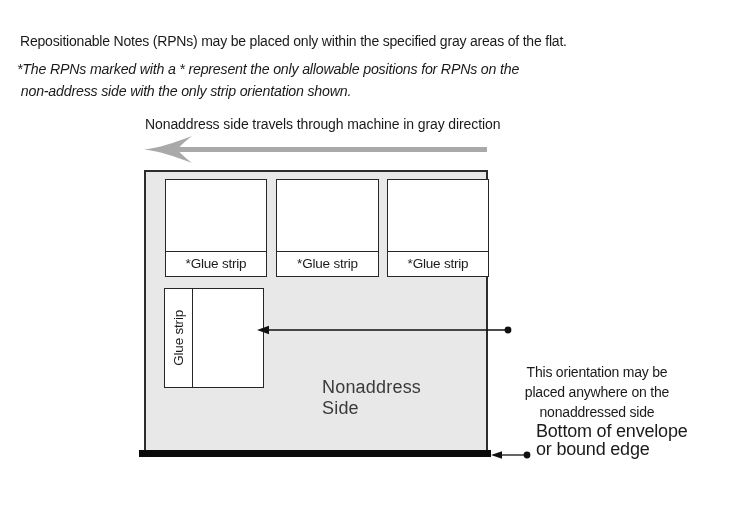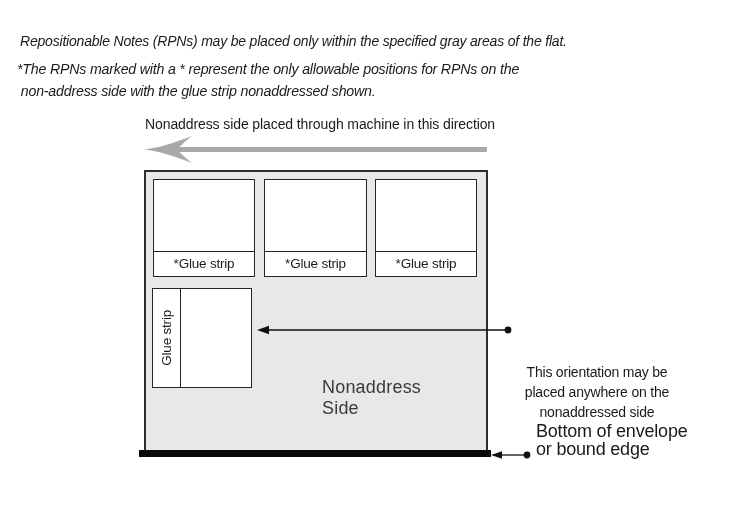--- a/index.html
+++ b/index.html
@@ -1,36 +1,36 @@
 <!DOCTYPE html>
 <html><head>
 <meta charset="utf-8">
 <style>
   html,body { margin:0; padding:0; background:#ffffff; }
   .canvas {
     position:relative; width:738px; height:505px; background:#ffffff;
     font-family:"Liberation Sans", sans-serif; color:#1a1a1a; overflow:hidden;
   }
   .intro {
-    position:absolute; left:20px; top:33px; font-size:14px; letter-spacing:-0.2px;font-style:italic;
+    position:absolute; left:20px; top:33px; font-size:14px; letter-spacing:-0.2px;
   }
   .footnote {
     position:absolute; left:17px; top:58px; font-size:14.2px; font-style:italic;
     line-height:22px; letter-spacing:-0.2px; white-space:pre-wrap;
   }
   .direction-label {
     position:absolute; left:145px; top:116px; font-size:14px; letter-spacing:-0.1px;
   }
   .direction-arrow { position:absolute; left:142px; top:135px; width:348px; height:30px; }
   .flat {
     position:absolute; left:144px; top:170px; width:344px; height:285px;
     background:#e8e8e8; border:2px solid #2d2d2d; box-sizing:border-box;
   }
   .rpn {
-    position:absolute; background:#ffffff; border:1px solid #262626; box-sizing:border-box;
+    position:absolute; background:#ffffff; border:1px solid #262626; box-sizing:border-box;margin-left:12px;
   }
   .rpn-1 { left:7px;   top:7px; width:102px; height:98px; }
   .rpn-2 { left:118px; top:7px; width:103px; height:98px; }
   .rpn-3 { left:229px; top:7px; width:102px; height:98px; }
   .glue-strip-h {
     position:absolute; left:0; right:0; bottom:0; height:24px;
     border-top:1px solid #262626; font-size:13.5px; line-height:23px;
     text-align:center; letter-spacing:-0.2px;
   }
   .rpn-v { left:6px; top:116px; width:100px; height:100px; }
@@ -59,23 +59,23 @@
   }
 </style>
 </head>
 <body>
 
 <div class="canvas">
 
   <div class="intro">Repositionable Notes (RPNs) may be placed only within the specified gray areas of the flat.</div>
 
   <div class="footnote">*The RPNs marked with a * represent the only allowable positions for RPNs on the
- non-address side with the glue strip nonaddressed shown.</div>
+ non-address side with the only strip orientation shown.</div>
 
-  <div class="direction-label">Nonaddress side placed through machine in this direction</div>
+  <div class="direction-label">Nonaddress side travels through machine in gray direction</div>
 
   <svg class="direction-arrow" viewBox="0 0 348 30" xmlns="http://www.w3.org/2000/svg">
     <rect x="33" y="12" width="312" height="5" fill="#a9a9a9"></rect>
     <path d="M2 14.5 C 16 13, 32 8, 50 1 C 41 8, 37 12, 36 14.5 C 37 17, 41 21, 50 28 C 32 21, 16 16, 2 14.5 Z" fill="#a9a9a9"></path>
   </svg>
 
   <div class="flat">
 
     <div class="rpn rpn-1">
       <div class="glue-strip-h">*Glue strip</div>

